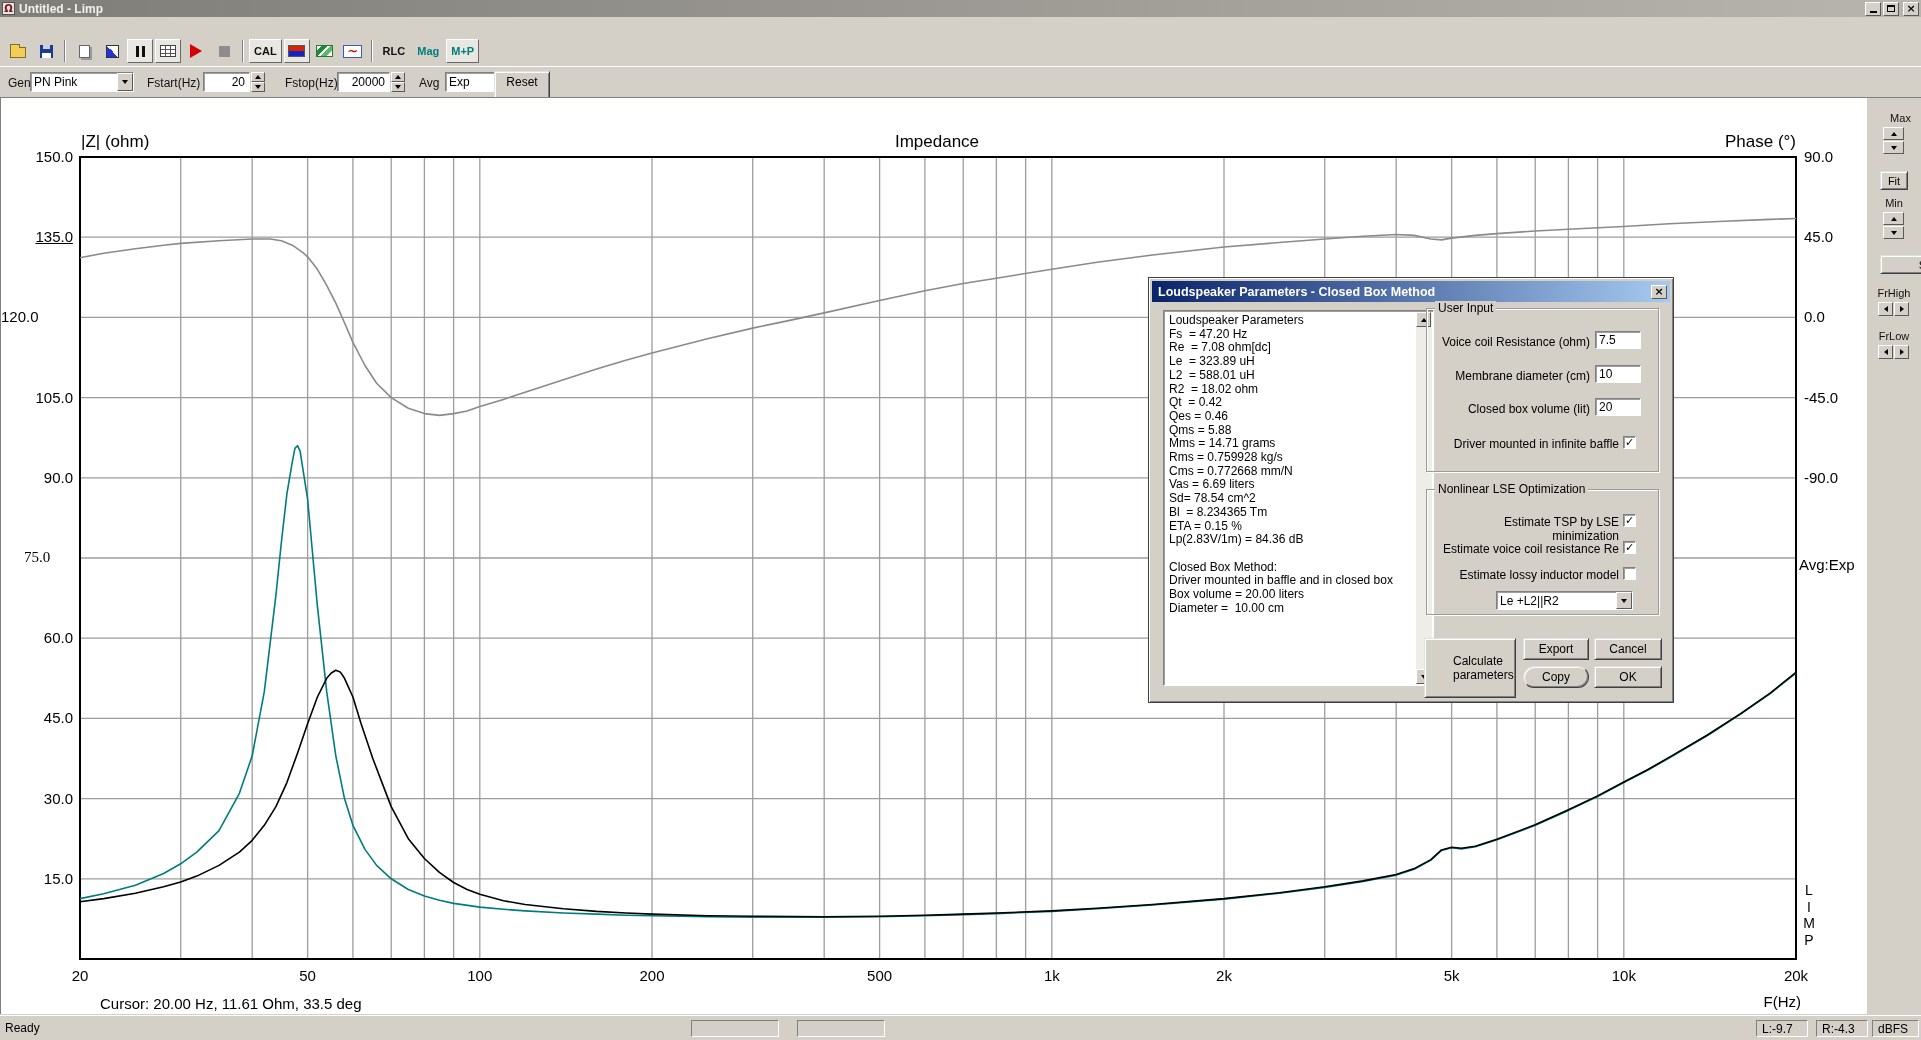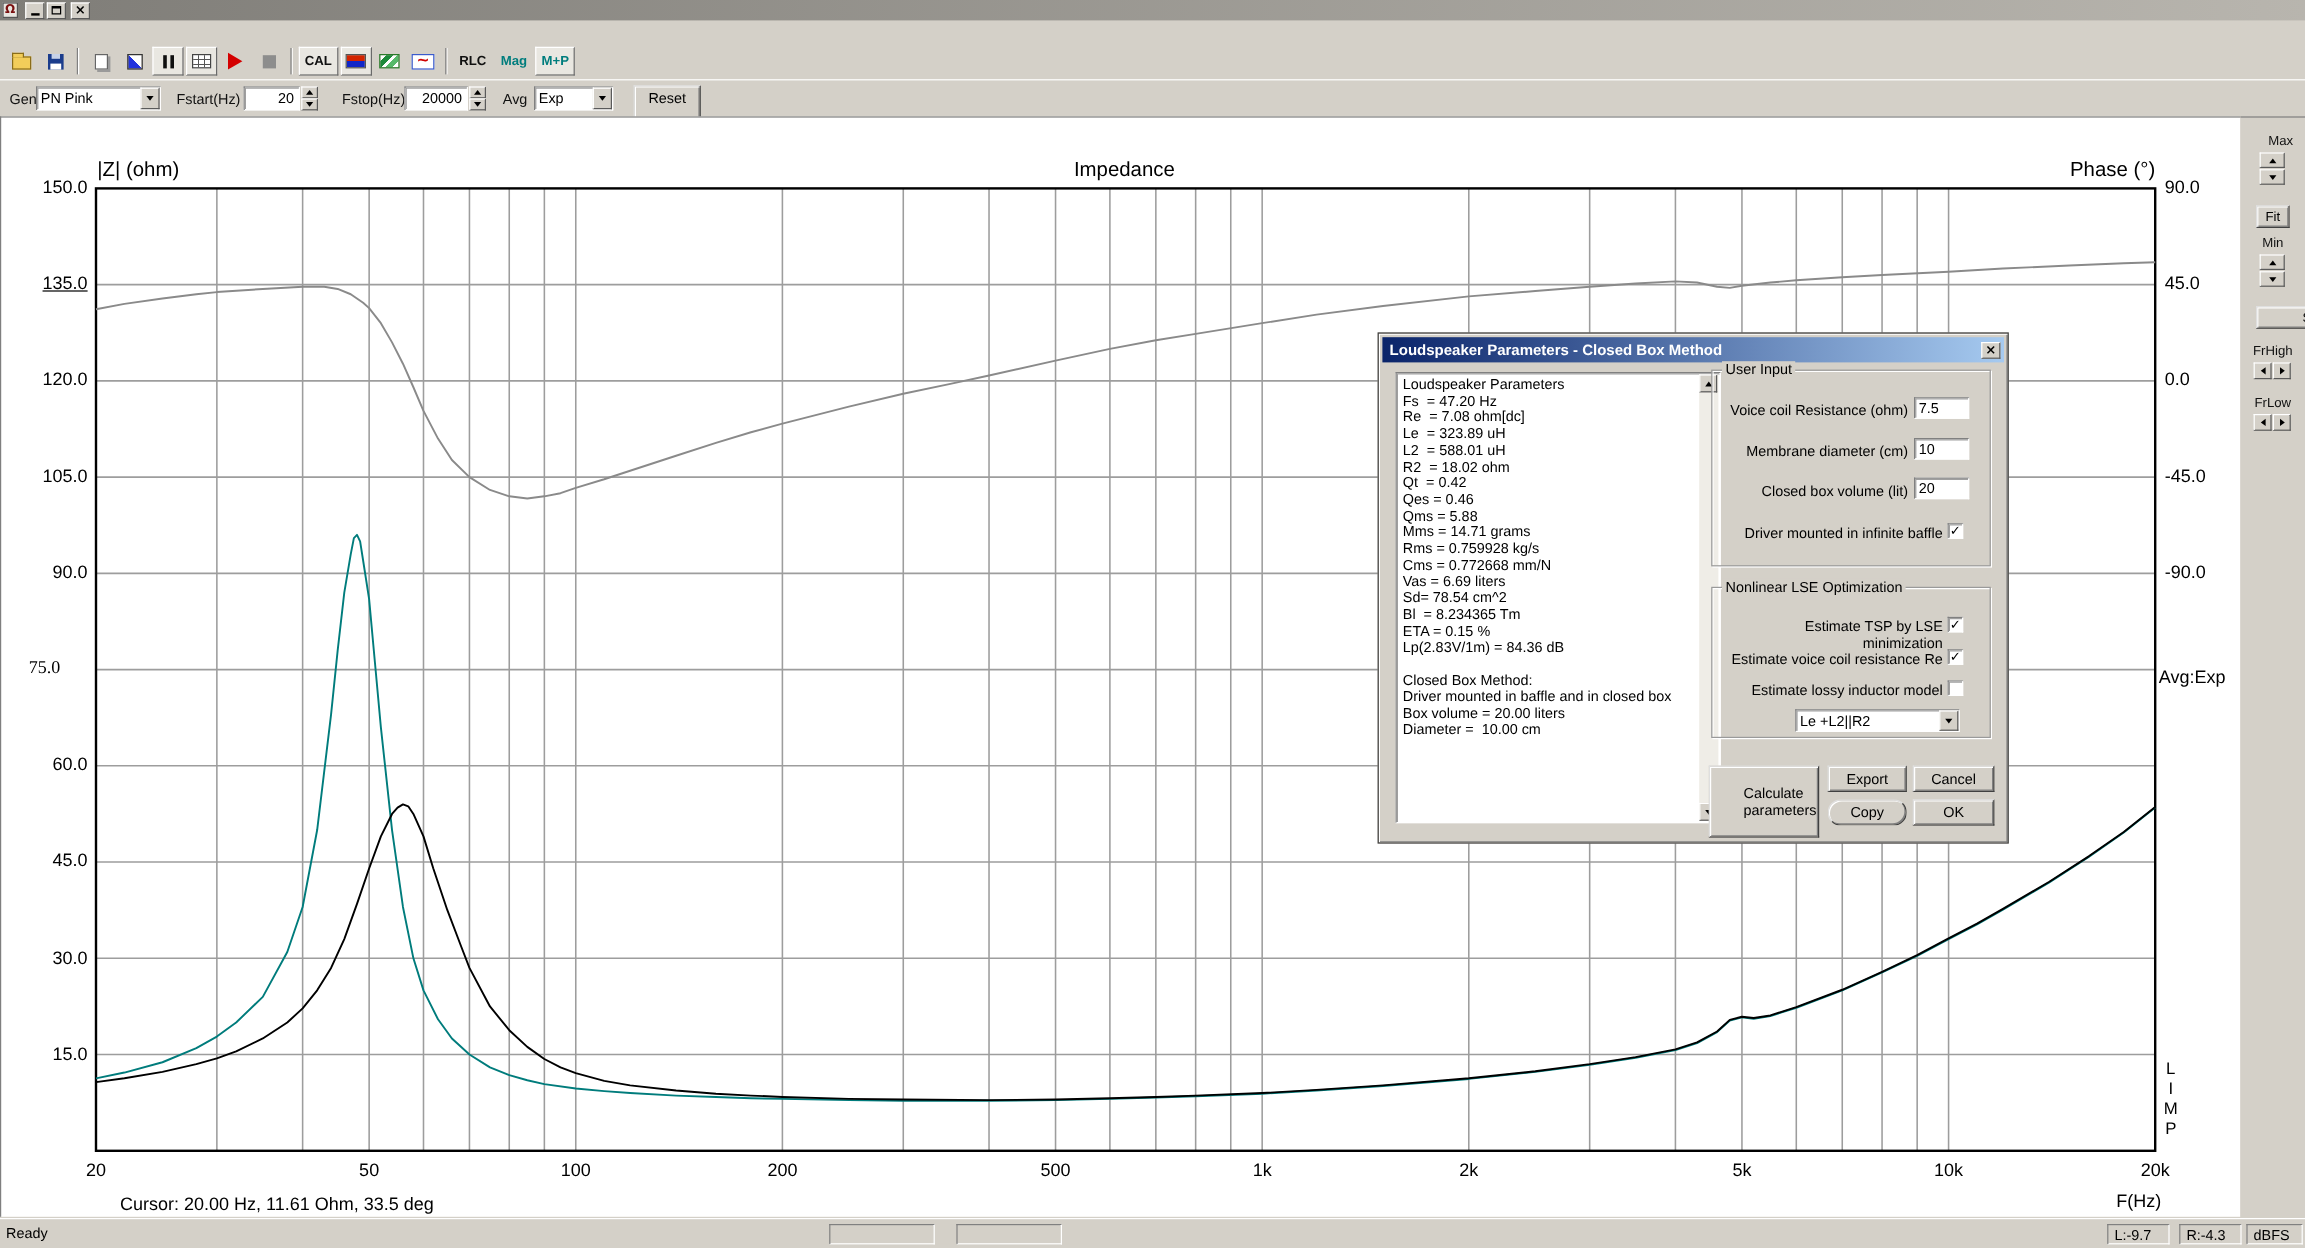--- a/index.html
+++ b/index.html
@@ -130,20 +130,21 @@
   .sb-panel { position:absolute; top:4px; height:17px; border:1px solid; border-color:#808080 #fff #fff #808080;
     background:#d4d0c8; font-size:12px; padding:1px 5px; color:#000; }
 </style>
 </head>
 <body>
 
 <div id="app">
 
   <div class="titlebar">
     <div class="app-icon">Ω</div>
+    <div class="title-text">Untitled - Limp</div>
     <div class="winbtn raised">
         <span class="glyph-min"></span>
       </div>
     <div class="winbtn raised">
         <span class="glyph-restore"></span>
       </div>
     <div class="winbtn raised" style="margin-left:4px;">
         <span>×</span>
       </div>
   </div>
@@ -231,21 +232,21 @@
           <span class="tri-d"></span>
         </div>
     </div>
     <span class="lbl" style="left:419px;">Avg</span>
     <div class="combo" style="left:445px; width:66px;">
       <span class="val">Exp</span>
       <span class="drop">
           <span class="tri-d"></span>
         </span>
     </div>
-    <div class="pushbtn raised2" style="left:528px; top:4px; width:56px; height:38px; line-height:20px;">Reset</div>
+    <div class="pushbtn raised2" style="left:494px; top:4px; width:56px; height:38px; line-height:20px;">Reset</div>
   </div>
 
   <div class="chart-area">
     <svg id="plot-svg" width="1867" height="917">
         <line x1="179.72420017984967" y1="59" x2="179.72420017984967" y2="861" stroke="#9d9d9d" stroke-width="1.3"></line>
         <line x1="251.18915751979725" y1="59" x2="251.18915751979725" y2="861" stroke="#9d9d9d" stroke-width="1.3"></line>
         <line x1="306.6216849604055" y1="59" x2="306.6216849604055" y2="861" stroke="#9d9d9d" stroke-width="1.3"></line>
         <line x1="351.91335769964695" y1="59" x2="351.91335769964695" y2="861" stroke="#9d9d9d" stroke-width="1.3"></line>
         <line x1="390.2069213683577" y1="59" x2="390.2069213683577" y2="861" stroke="#9d9d9d" stroke-width="1.3"></line>
         <line x1="423.3783150395945" y1="59" x2="423.3783150395945" y2="861" stroke="#9d9d9d" stroke-width="1.3"></line>
@@ -291,21 +292,21 @@
       <div id="limp-box">
           <div>L</div>
           <div>I</div>
           <div>M</div>
           <div>P</div>
         </div>
       <div class="fhz">F(Hz)</div>
       <div class="cursor-line">Cursor: 20.00 Hz, 11.61 Ohm, 33.5 deg</div>
     <div class="ctick" style="left: 0px; top: 50px; width: 72px; text-align: right;">150.0</div>
         <div class="ctick" style="left: 0px; top: 130.2px; width: 72px; text-align: right; text-decoration: underline;">135.0</div>
-        <div class="ctick" style="left: 0px; top: 210.4px; width: 72px; text-align: right;">120.0</div>
+        <div class="ctick" style="left: 0px; top: 210.4px; width: 72px; text-align: left;">120.0</div>
         <div class="ctick" style="left: 0px; top: 290.6px; width: 72px; text-align: right;">105.0</div>
         <div class="ctick" style="left: 0px; top: 370.8px; width: 72px; text-align: right;">90.0</div>
         <div class="ctick" style="left: 0px; top: 451px; width: 72px; text-align: center; font-family: Liberation Serif, serif;">75.0</div>
         <div class="ctick" style="left: 0px; top: 531.2px; width: 72px; text-align: right;">60.0</div>
         <div class="ctick" style="left: 0px; top: 611.4px; width: 72px; text-align: right;">45.0</div>
         <div class="ctick" style="left: 0px; top: 691.6px; width: 72px; text-align: right;">30.0</div>
         <div class="ctick" style="left: 0px; top: 771.8px; width: 72px; text-align: right;">15.0</div>
         <div class="ctick" style="left: 1803px; top: 50px; width: 60px;">90.0</div>
         <div class="ctick" style="left: 1803px; top: 130.2px; width: 60px;">45.0</div>
         <div class="ctick" style="left: 1803px; top: 210.4px; width: 60px;">0.0</div>

